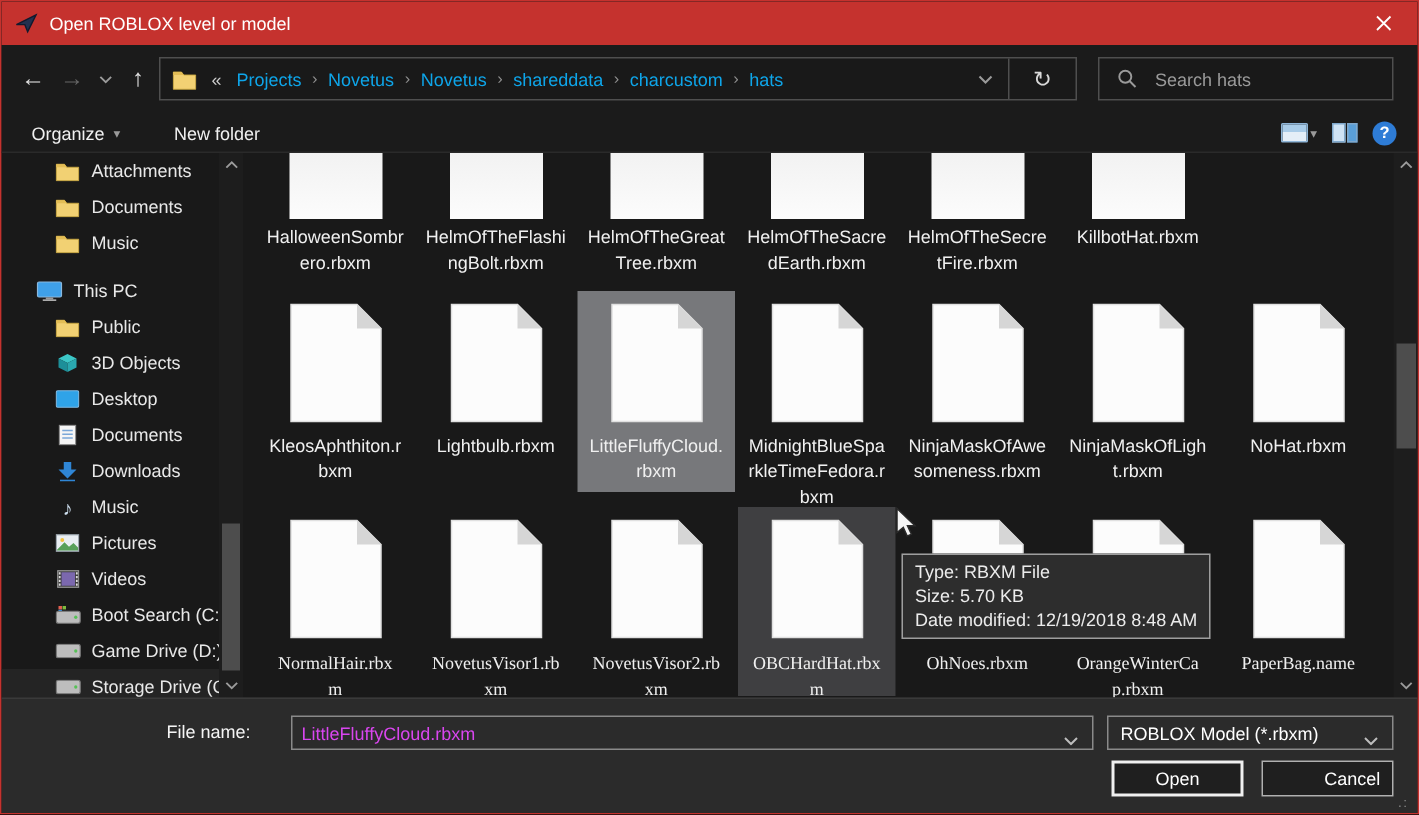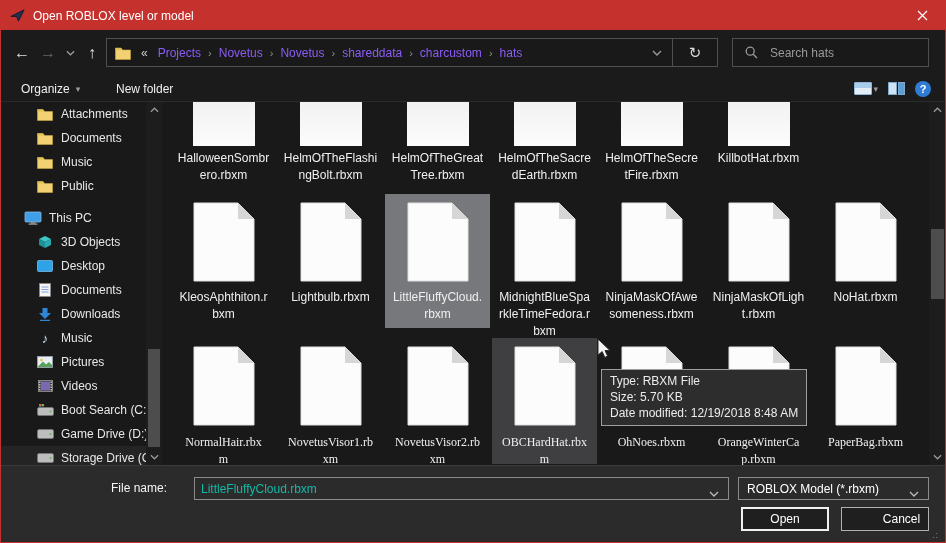--- a/index.html
+++ b/index.html
@@ -21,21 +21,21 @@
   .nav-icons { position:absolute; left:8px; top:8px; height:29px; display:flex; align-items:center; }
   .nav-btn { width:26px; height:28px; display:flex; align-items:center; justify-content:center;
     font-size:16px; color:#e0e0e0; }
   .nav-btn.disabled { color:#666; }
   .nav-btn.small { width:18px; }
   .addressbar { position:absolute; left:105px; top:8px; width:612px; height:29px;
     border:1px solid #4f4f4f; background:#191919; display:flex; align-items:center; }
   .crumb-area { display:flex; align-items:center; flex:1; overflow:hidden; white-space:nowrap; }
   .crumb-folder { margin:0 6px 0 8px; display:flex; }
   .crumb-prefix { color:#cfcfcf; padding:0 4px; }
-  .crumb { padding:0 6px; color:#8b5cf6; }
+  .crumb { padding:0 6px; color:#0ea5e9; }
   .crumb-sep { color:#8f8f8f; font-size:11px; padding:0 1px; }
   .addr-chevron { width:30px; height:100%; display:flex; align-items:center; justify-content:center; }
   .addr-divider { width:1px; height:27px; background:#4f4f4f; }
   .refresh-btn { width:44px; height:100%; display:flex; align-items:center; justify-content:center;
     font-size:15px; color:#d8d8d8; }
   .searchbar { position:absolute; left:731px; top:8px; width:197px; height:29px;
     border:1px solid #4f4f4f; background:#191919; display:flex; align-items:center; }
   .search-icon { margin:0 10px 0 12px; display:flex; }
   .searchbar input { background:transparent; border:none; outline:none; color:#ccc;
     font-family:"Liberation Sans", sans-serif; font-size:12px; width:130px; }
@@ -91,21 +91,21 @@
   .tooltip { position:absolute; left:600px; top:368px; background:#2d2d2d; border:1px solid #9e9e9e;
     padding:3px 8px 4px 8px; line-height:16px; color:#ececec; white-space:nowrap; z-index:40; }
   .cursor { position:absolute; left:596px; top:337px; z-index:50; }
   
   .footer { position:absolute; left:0; top:464px; right:0; bottom:0; background:#2b2b2b;
     border-top:1px solid #3a3a3a; }
   .fn-label { position:absolute; left:110px; top:15px; color:#f5f5f5; }
   .combo { position:absolute; height:23px; border:1px solid #8a8a8a; background:#2b2b2b;
     display:flex; align-items:center; }
   .combo-filename { left:193px; top:11px; width:535px; }
-  .combo-filename input { flex:1; background:transparent; border:none; outline:none; color:#14b8a6;
+  .combo-filename input { flex:1; background:transparent; border:none; outline:none; color:#d946ef;
     font-family:"Liberation Sans", sans-serif; font-size:12px; padding:0 0 0 6px; }
   .combo-filetype { left:737px; top:11px; width:191px; padding-left:8px; color:#fff; }
   .combo .chev { position:absolute; right:9px; top:8px; }
   .btn { position:absolute; top:41px; width:88px; height:24px; background:#1f1f1f; color:#fff;
     display:flex; align-items:center; justify-content:center; }
   .btn-open { left:740px; border:2px solid #f0f0f0; }
   .btn-cancel { left:840px; border:1px solid #b0b0b0;padding-left:33px; }
   .resize-grip { position:absolute; right:3px; bottom:2px; width:10px; height:10px; color:#8a8a8a;
     font-size:9px; letter-spacing:1px; }
 </style>
@@ -221,38 +221,38 @@
       </div>
       <div class="side-item indent2">
         <span class="ic">
           <svg width="16" height="13" viewBox="0 0 16 13">
             <path d="M0.5 1.5 h5.5 l1.5 2 h8 v9 h-15 Z" fill="#f2d173" stroke="#c9a73f" stroke-width="0.6"></path>
             <path d="M0.5 1.5 h5.5 l1.5 2 h-7 Z" fill="#e3bd55"></path>
           </svg>
         </span>
         <span>Music</span>
       </div>
-      <div class="side-item indent2">
-        <span class="ic">
-          <svg width="16" height="13" viewBox="0 0 16 13">
-            <path d="M0.5 1.5 h5.5 l1.5 2 h8 v9 h-15 Z" fill="#f2d173" stroke="#c9a73f" stroke-width="0.6"></path>
-            <path d="M0.5 1.5 h5.5 l1.5 2 h-7 Z" fill="#e3bd55"></path>
-          </svg>
-        </span>
-        <span>Public</span>
-      </div>
       <div class="side-item indent1 gap-top">
         <span class="ic">
           <svg width="18" height="14" viewBox="0 0 18 14">
             <rect x="1" y="1" width="16" height="10" rx="1" fill="#3fa0e8" stroke="#8ab8dd" stroke-width="0.8"></rect>
             <rect x="6.5" y="11.3" width="5" height="1.3" fill="#9a9a9a"></rect>
             <rect x="4.5" y="12.6" width="9" height="1" fill="#bdbdbd"></rect>
           </svg>
         </span>
         <span>This PC</span>
+      </div>
+      <div class="side-item indent2">
+        <span class="ic">
+          <svg width="16" height="13" viewBox="0 0 16 13">
+            <path d="M0.5 1.5 h5.5 l1.5 2 h8 v9 h-15 Z" fill="#f2d173" stroke="#c9a73f" stroke-width="0.6"></path>
+            <path d="M0.5 1.5 h5.5 l1.5 2 h-7 Z" fill="#e3bd55"></path>
+          </svg>
+        </span>
+        <span>Public</span>
       </div>
       <div class="side-item indent2">
         <span class="ic">
           <svg width="14" height="14" viewBox="0 0 14 14">
             <polygon points="7,1 13,4 7,7 1,4" fill="#3cc7c7"></polygon>
             <polygon points="1,4 7,7 7,13 1,10" fill="#1d8f99"></polygon>
             <polygon points="13,4 7,7 7,13 13,10" fill="#2aa8b0"></polygon>
           </svg>
         </span>
         <span>3D Objects</span>
@@ -537,21 +537,21 @@
             <div>OrangeWinterCa</div>
             <div>p.rbxm</div>
           </div>
         </div>
         <div class="tile" title="PaperBag.rbxm">
           <div><svg width="62" height="80" viewBox="0 0 62 80">
               <path d="M1 1 H45 L61 17 V79 H1 Z" fill="#fcfcfc" stroke="#e0e0e0" stroke-width="1"></path>
               <path d="M45 1 L45 17 L61 17 Z" fill="#d6d6d6"></path>
             </svg></div>
           <div class="label">
-            <div>PaperBag.rbxm</div>
+            <div>PaperBag.name</div>
           </div>
         </div>
       </div>
     </div>
 
   <div class="vscroll">
     <span class="scroll-up">
       <svg width="9" height="6" viewBox="0 0 10 6">
           <polyline points="1,5 5,1 9,5" fill="none" stroke="#9a9a9a" stroke-width="1.4"></polyline>
         </svg>

